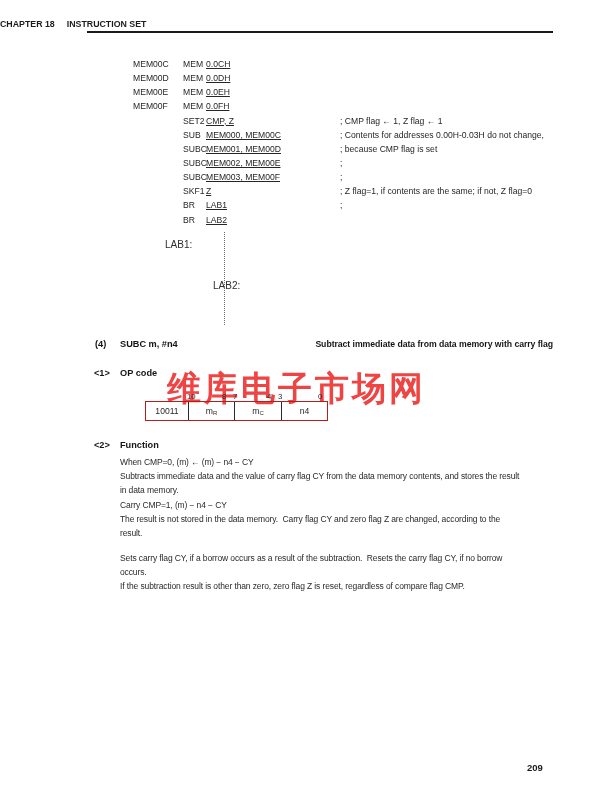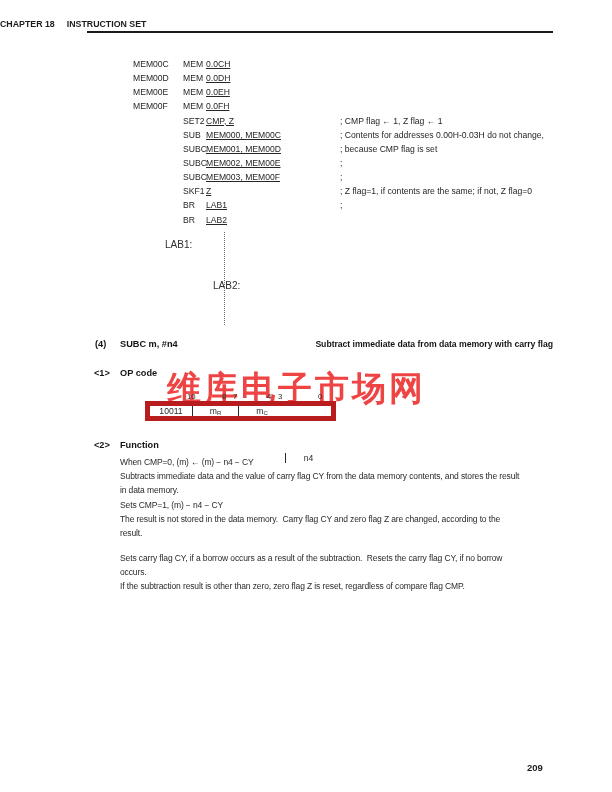--- a/index.html
+++ b/index.html
@@ -64,30 +64,30 @@
   
   .bit-labels { position:absolute; top:392px; left:0; width:612px;
     font-size:7.8px; color:#2a2a2a; }
   .bit-labels span { position:absolute; }
   .bl-10 { left:187px; } .bl-8 { left:222px; } .bl-7 { left:233px; }
   .bl-4  { left:267px; } .bl-3 { left:278px; } .bl-0 { left:318px; }
 
   .op-table {
     position:absolute; top:401px; left:145px;
     display:flex; height:20px;
-    border:5px solid #b91c1c; box-sizing:border-box;
+    border:1px solid #b91c1c; box-sizing:border-box;
     background:transparent;
   }
   .op-cell {
     display:flex; align-items:center; justify-content:center;
     font-size:8.6px; color:#2a2a2a; box-sizing:border-box;
     border-left:1px solid #2a2a2a; height:100%;
   }
   .op-cell:first-child { border-left:none; }
-  .opc-0 { width:42px; } .opc-1 { width:46px; } .opc-2 { width:47px; } .opc-3 { width:46px;margin-top:47px; }
+  .opc-0 { width:42px; } .opc-1 { width:46px; } .opc-2 { width:47px; } .opc-3 { width:46px; }
   .sub { font-size:6px; line-height:6px; margin-top:3px; }
 
   
   .func-para { position:absolute; left:120px; width:445px;
     font-size:8.5px; letter-spacing:-0.12px; color:#2a2a2a; }
   .para-1 { top:455px; }
   .para-2 { top:551px; }
   .func-line { height:14.2px; line-height:14.2px; white-space:pre; }
 
   
@@ -228,21 +228,21 @@
 
     <div class="marker-line function-marker">
       <span class="mk">&lt;2&gt;</span>
       <span class="lbl">Function</span>
     </div>
 
     <div class="func-para para-1">
       <div class="func-line">When CMP=0, (m) ← (m) − n4 − CY</div>
       <div class="func-line">Subtracts immediate data and the value of carry flag CY from the data memory contents, and stores the result</div>
       <div class="func-line">in data memory.</div>
-      <div class="func-line">Sets CMP=1, (m) − n4 − CY</div>
+      <div class="func-line">Carry CMP=1, (m) − n4 − CY</div>
       <div class="func-line">The result is not stored in the data memory.  Carry flag CY and zero flag Z are changed, according to the</div>
       <div class="func-line">result.</div>
     </div>
 
     <div class="func-para para-2">
       <div class="func-line">Sets carry flag CY, if a borrow occurs as a result of the subtraction.  Resets the carry flag CY, if no borrow</div>
       <div class="func-line">occurs.</div>
       <div class="func-line">If the subtraction result is other than zero, zero flag Z is reset, regardless of compare flag CMP.</div>
     </div>
 

